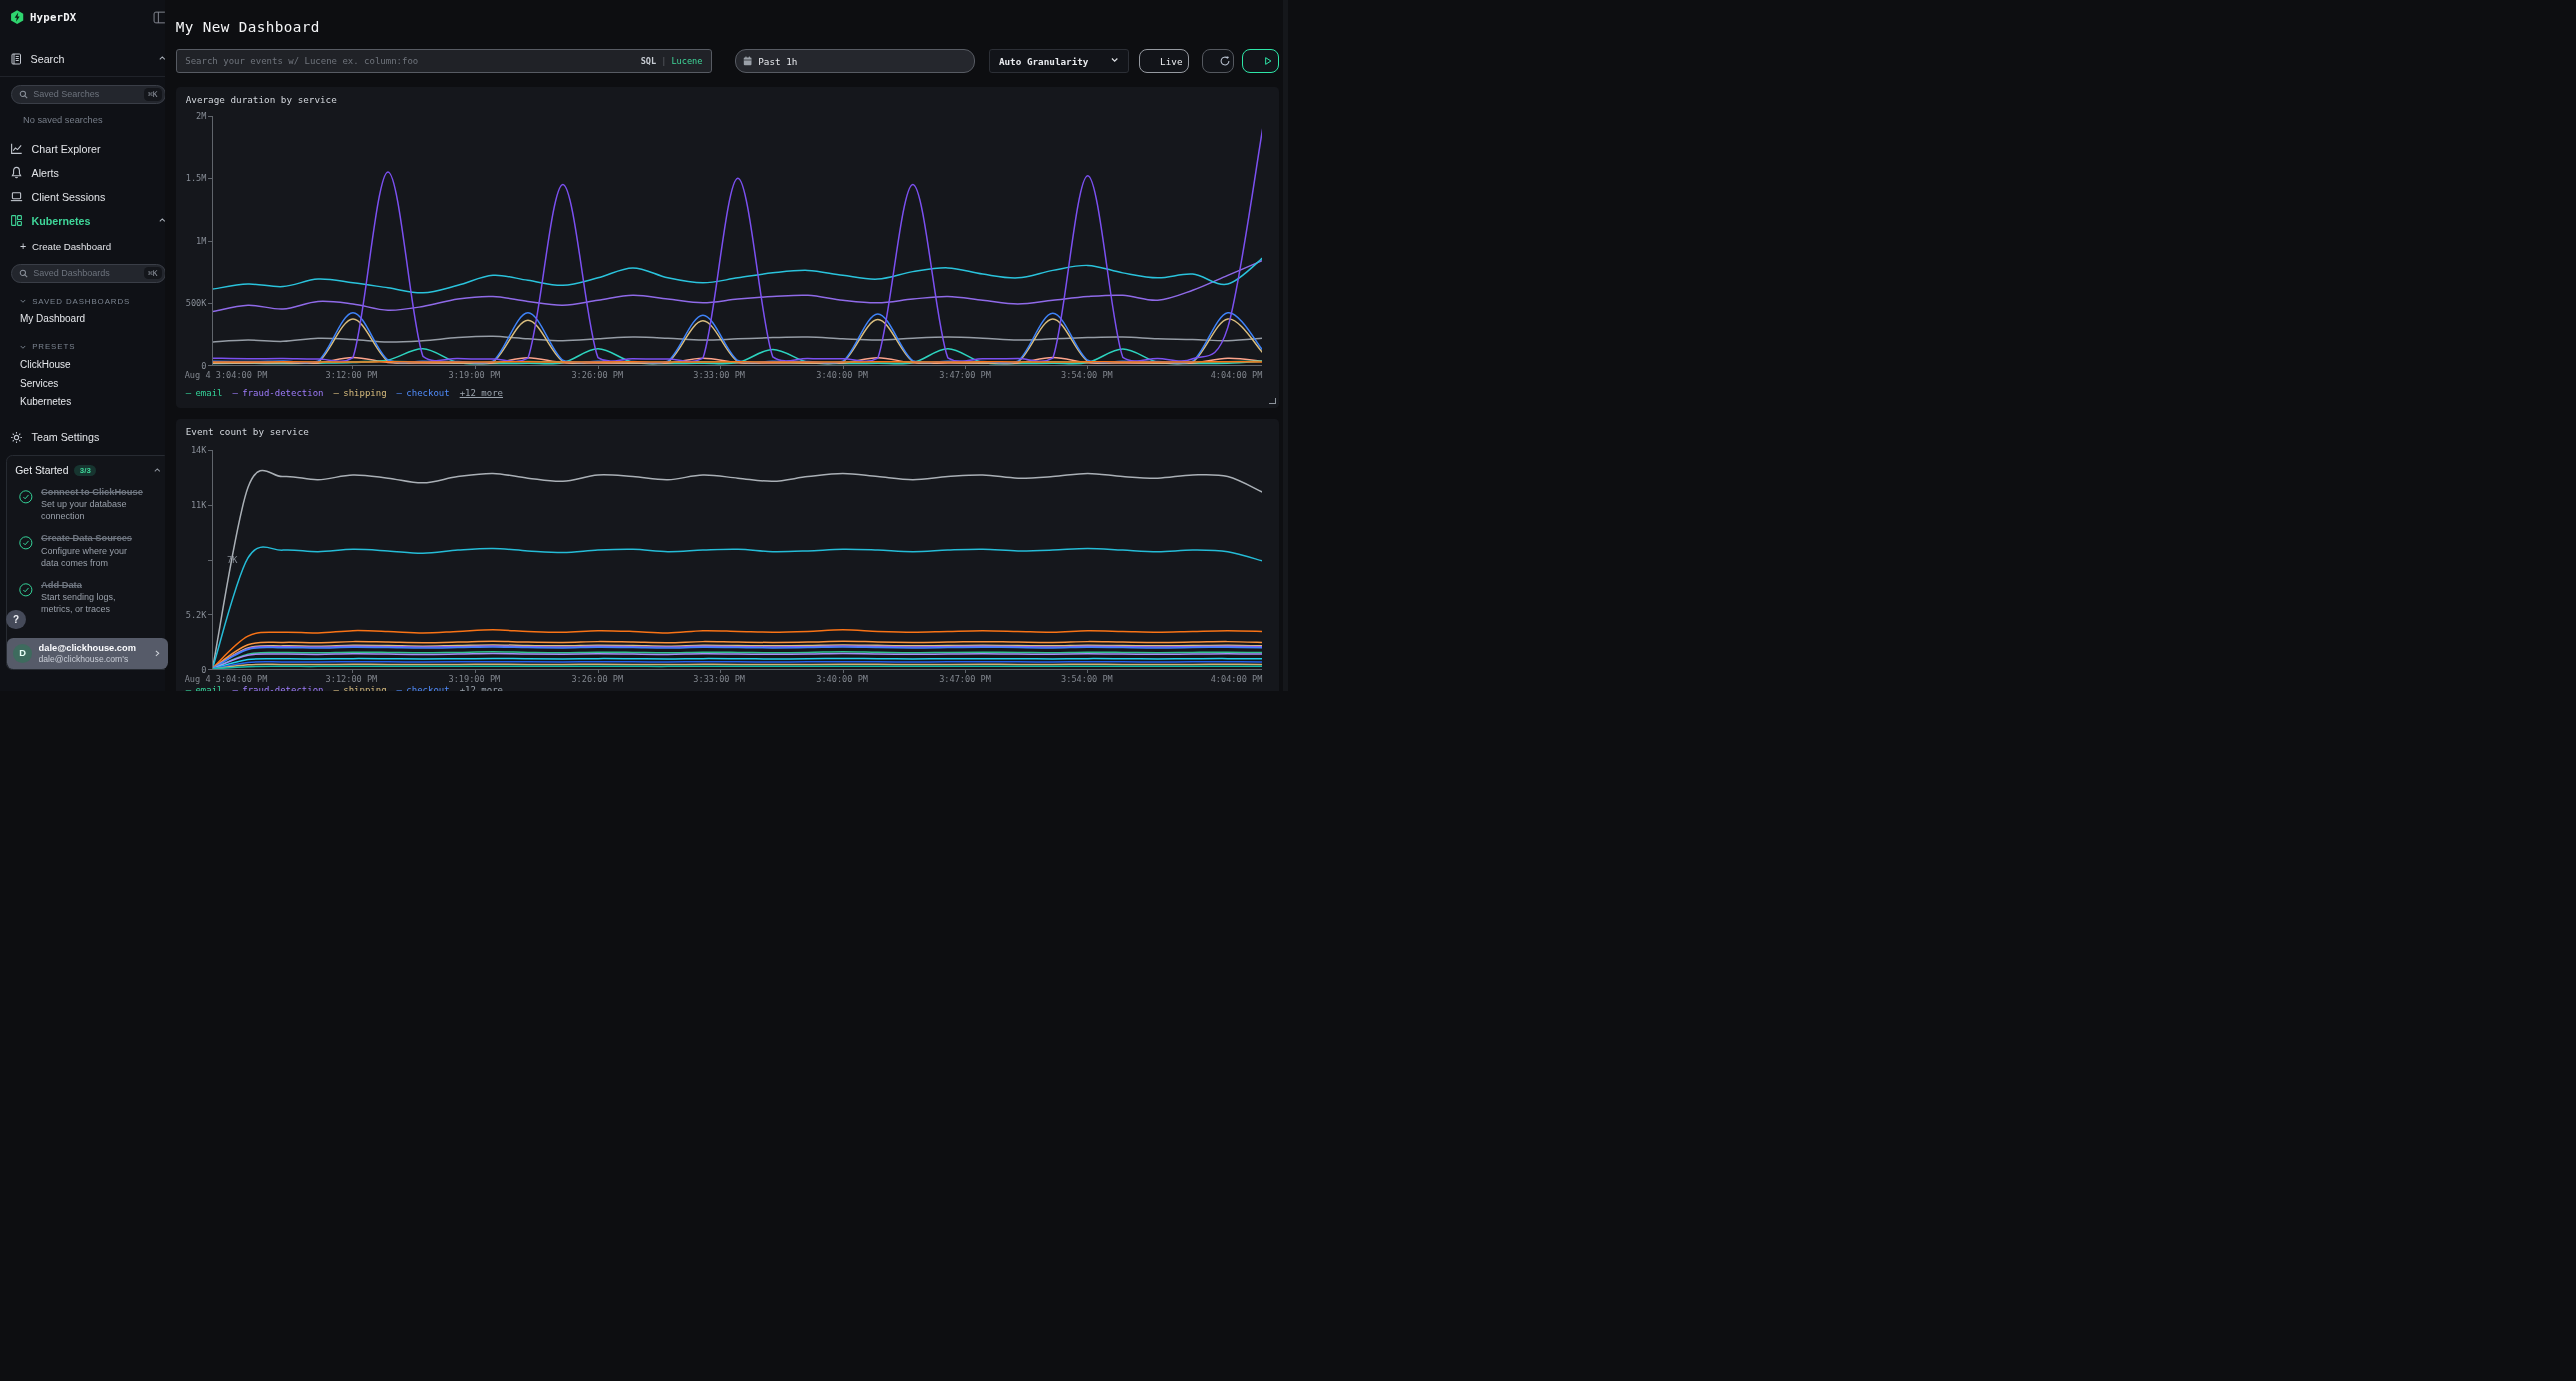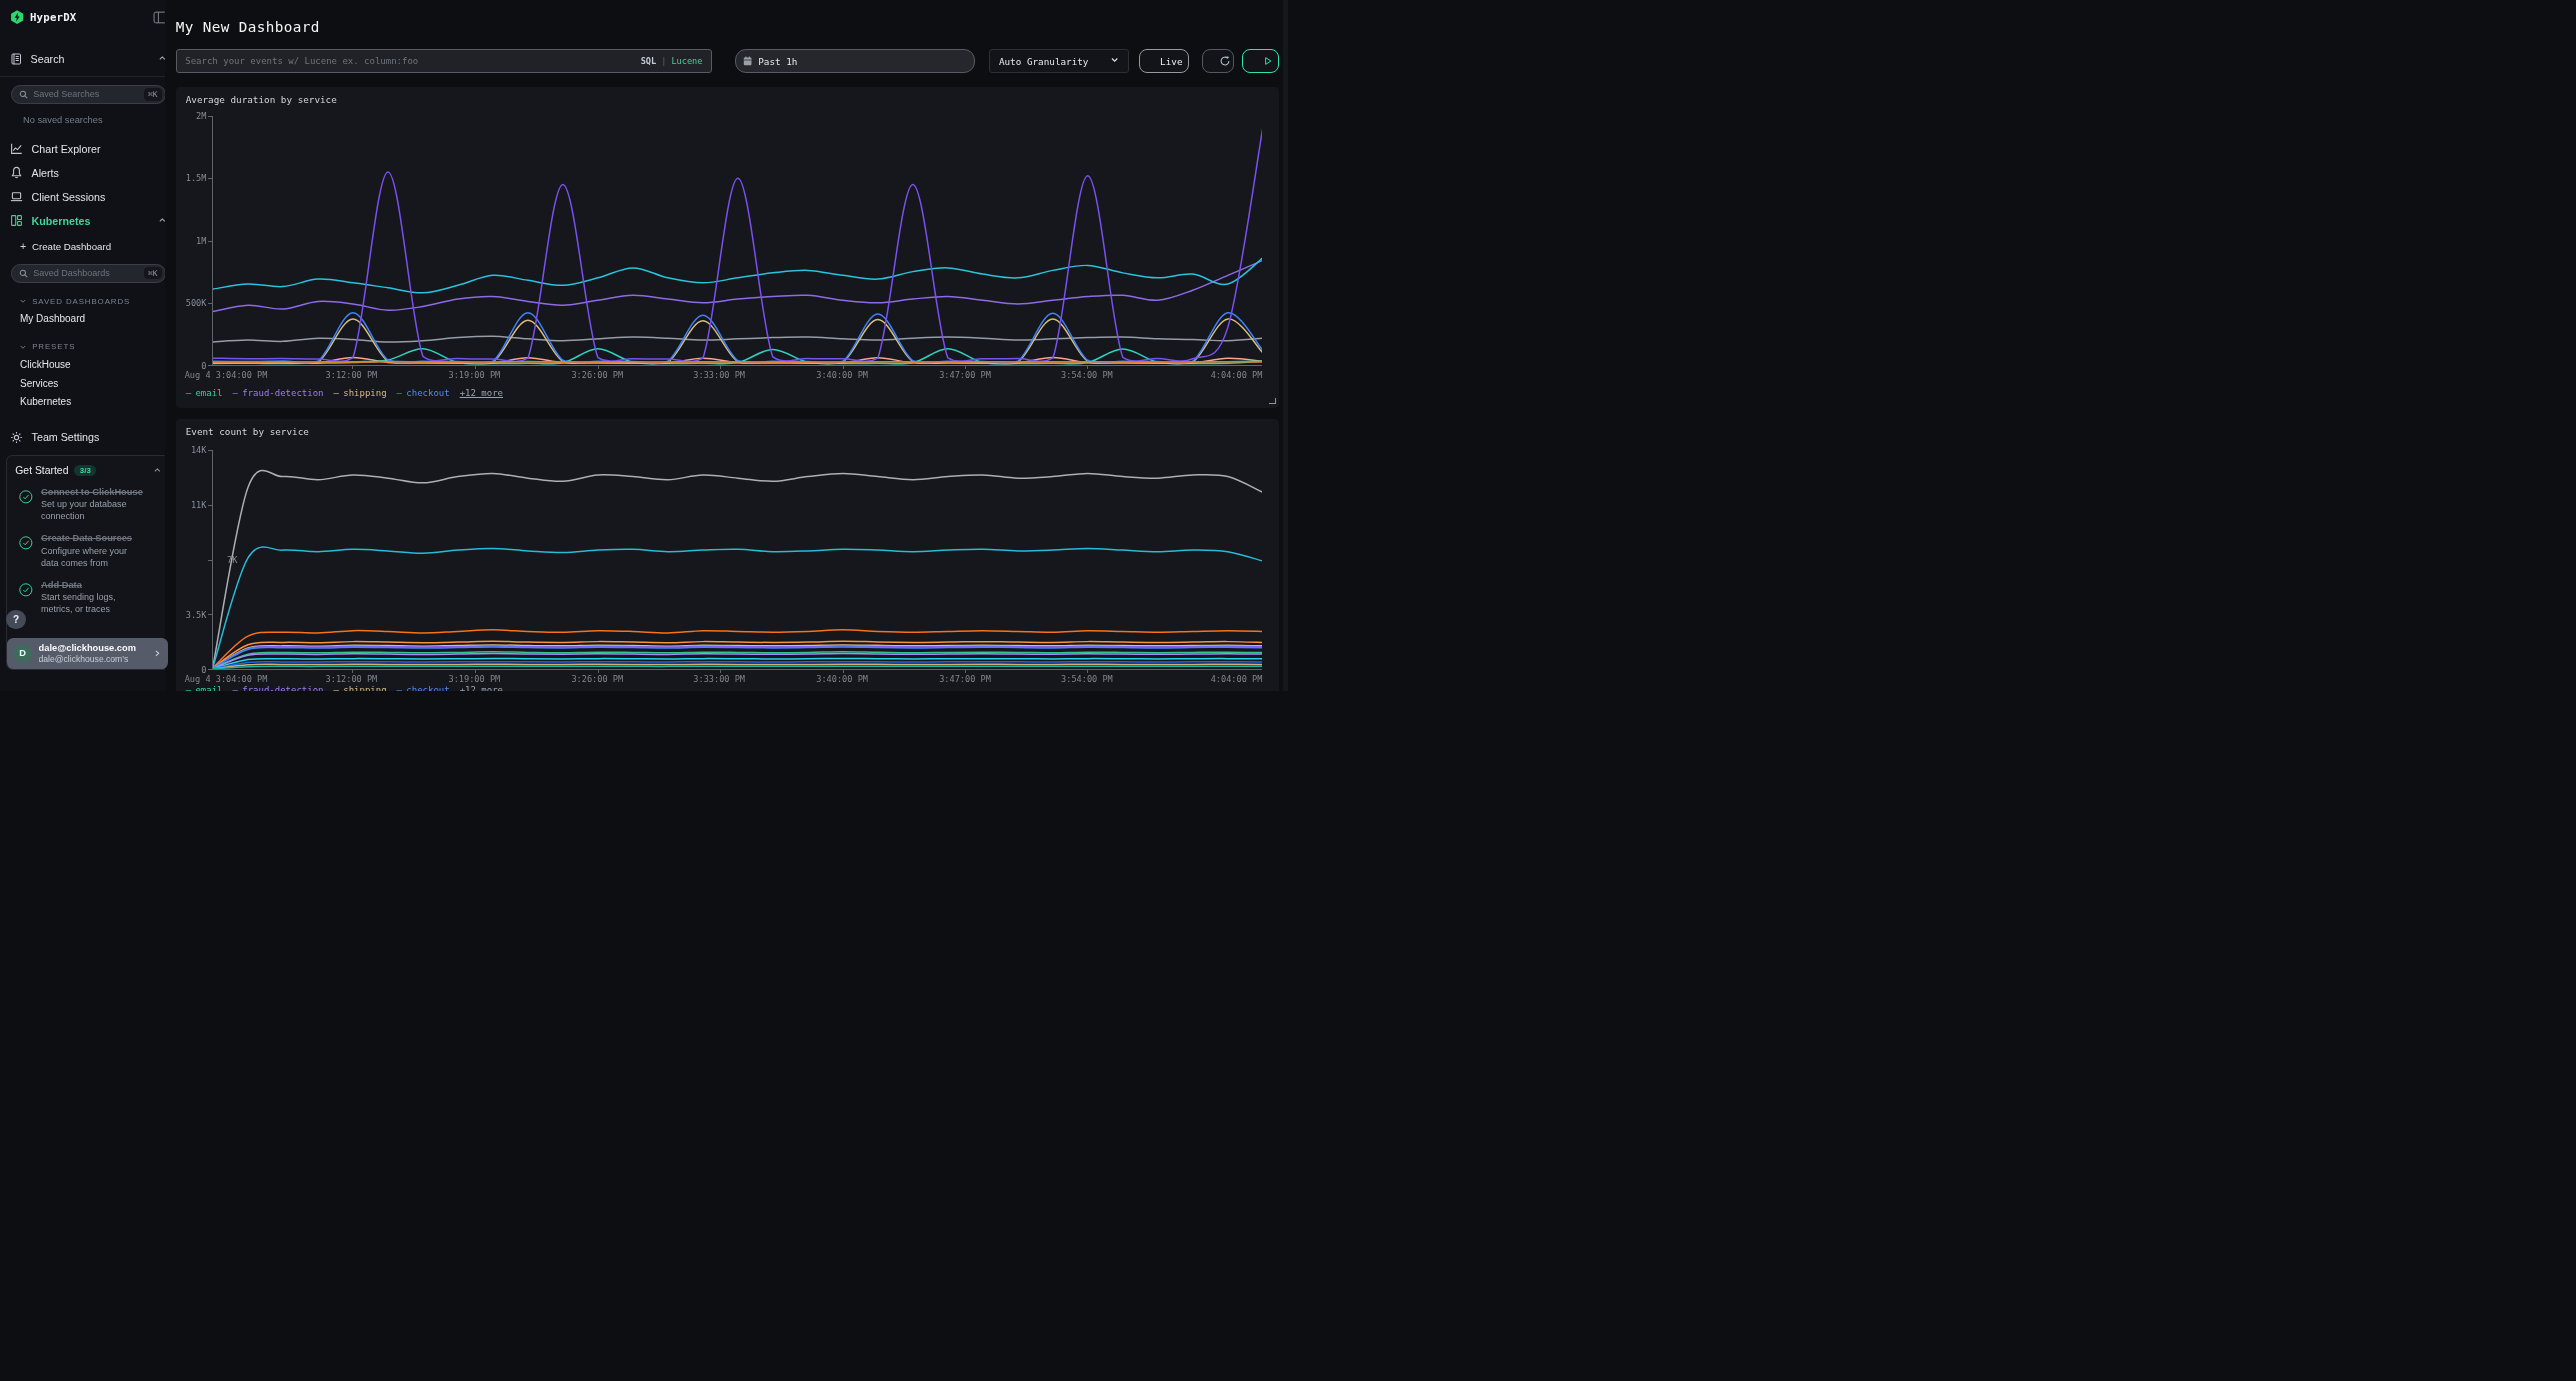--- a/index.html
+++ b/index.html
@@ -95,21 +95,21 @@
   .mode-sql { color:#c6cbd2; font-size:8.6px; font-weight:bold; }
   .mode-div { color:#5b5f66; margin:0 5px; font-size:8.6px; }
   .mode-lucene { color:#3fd699; font-size:8.6px; }
   .time-box {
     width:240px; margin-left:23px; background:#25272d; border:0.7px solid #575b63; border-radius:11px;
     display:flex; align-items:center; padding:0 7.2px; color:#e8eaee; font-size:9.3px;
   }
   .time-box .txt { margin-left:5.7px; }
   .gran-box {
     width:140px; margin-left:14.3px; background:#121419; border:0.7px solid #2c2f36; border-radius:2.9px;
-    display:flex; align-items:center; padding:0 8.6px; color:#e8eaee; font-size:9.3px;
+    display:flex; align-items:center; padding:0 8.6px; color:#e8eaee; font-size:9.3px;font-weight:bold;
   }
   .gran-box .chev { margin-left:auto; }
   .btn { border-radius:8px; background:#121419; display:flex; align-items:center; justify-content:center; cursor:pointer;padding-left:14px; }
   .live-btn { width:50px; margin-left:10px; border:0.7px solid #9599a0; color:#eef0f3; font-size:9.3px; }
   .refresh-btn { width:31.5px; margin-left:13px; border:0.7px solid #54585f; }
   .play-btn { width:37px; margin-left:8.6px; border:0.7px solid #2ee6a8; }
 
   
   .panel { position:absolute; left:10.7px; right:8.6px; background:#15171c; border-radius:4.3px; }
   .panel-1 { top:87px; height:321px; }
@@ -503,19 +503,19 @@
         </span>
         <span class="lgitem" style="color: rgb(79, 138, 248);">
           <span>—</span>
           <span>checkout</span>
         </span>
         <span class="lgmore">+12 more</span>
       </div>
   <div class="ytick" style="top: 31px; right: 1073px;">14K</div>
       <div class="ytick" style="top: 86px; right: 1073px;">11K</div>
       <div class="ytick" style="top: 141px; right: 1042px;">7K</div>
-      <div class="ytick" style="top: 196px; right: 1073px;">3.5K</div>
+      <div class="ytick" style="top: 196px; right: 1073px;">5.2K</div>
       <div class="ytick" style="top: 251px; right: 1073px;">0</div>
     </div>
 
   <div class="scroll-gutter"></div>
 </div>
 
 
 </body></html>

